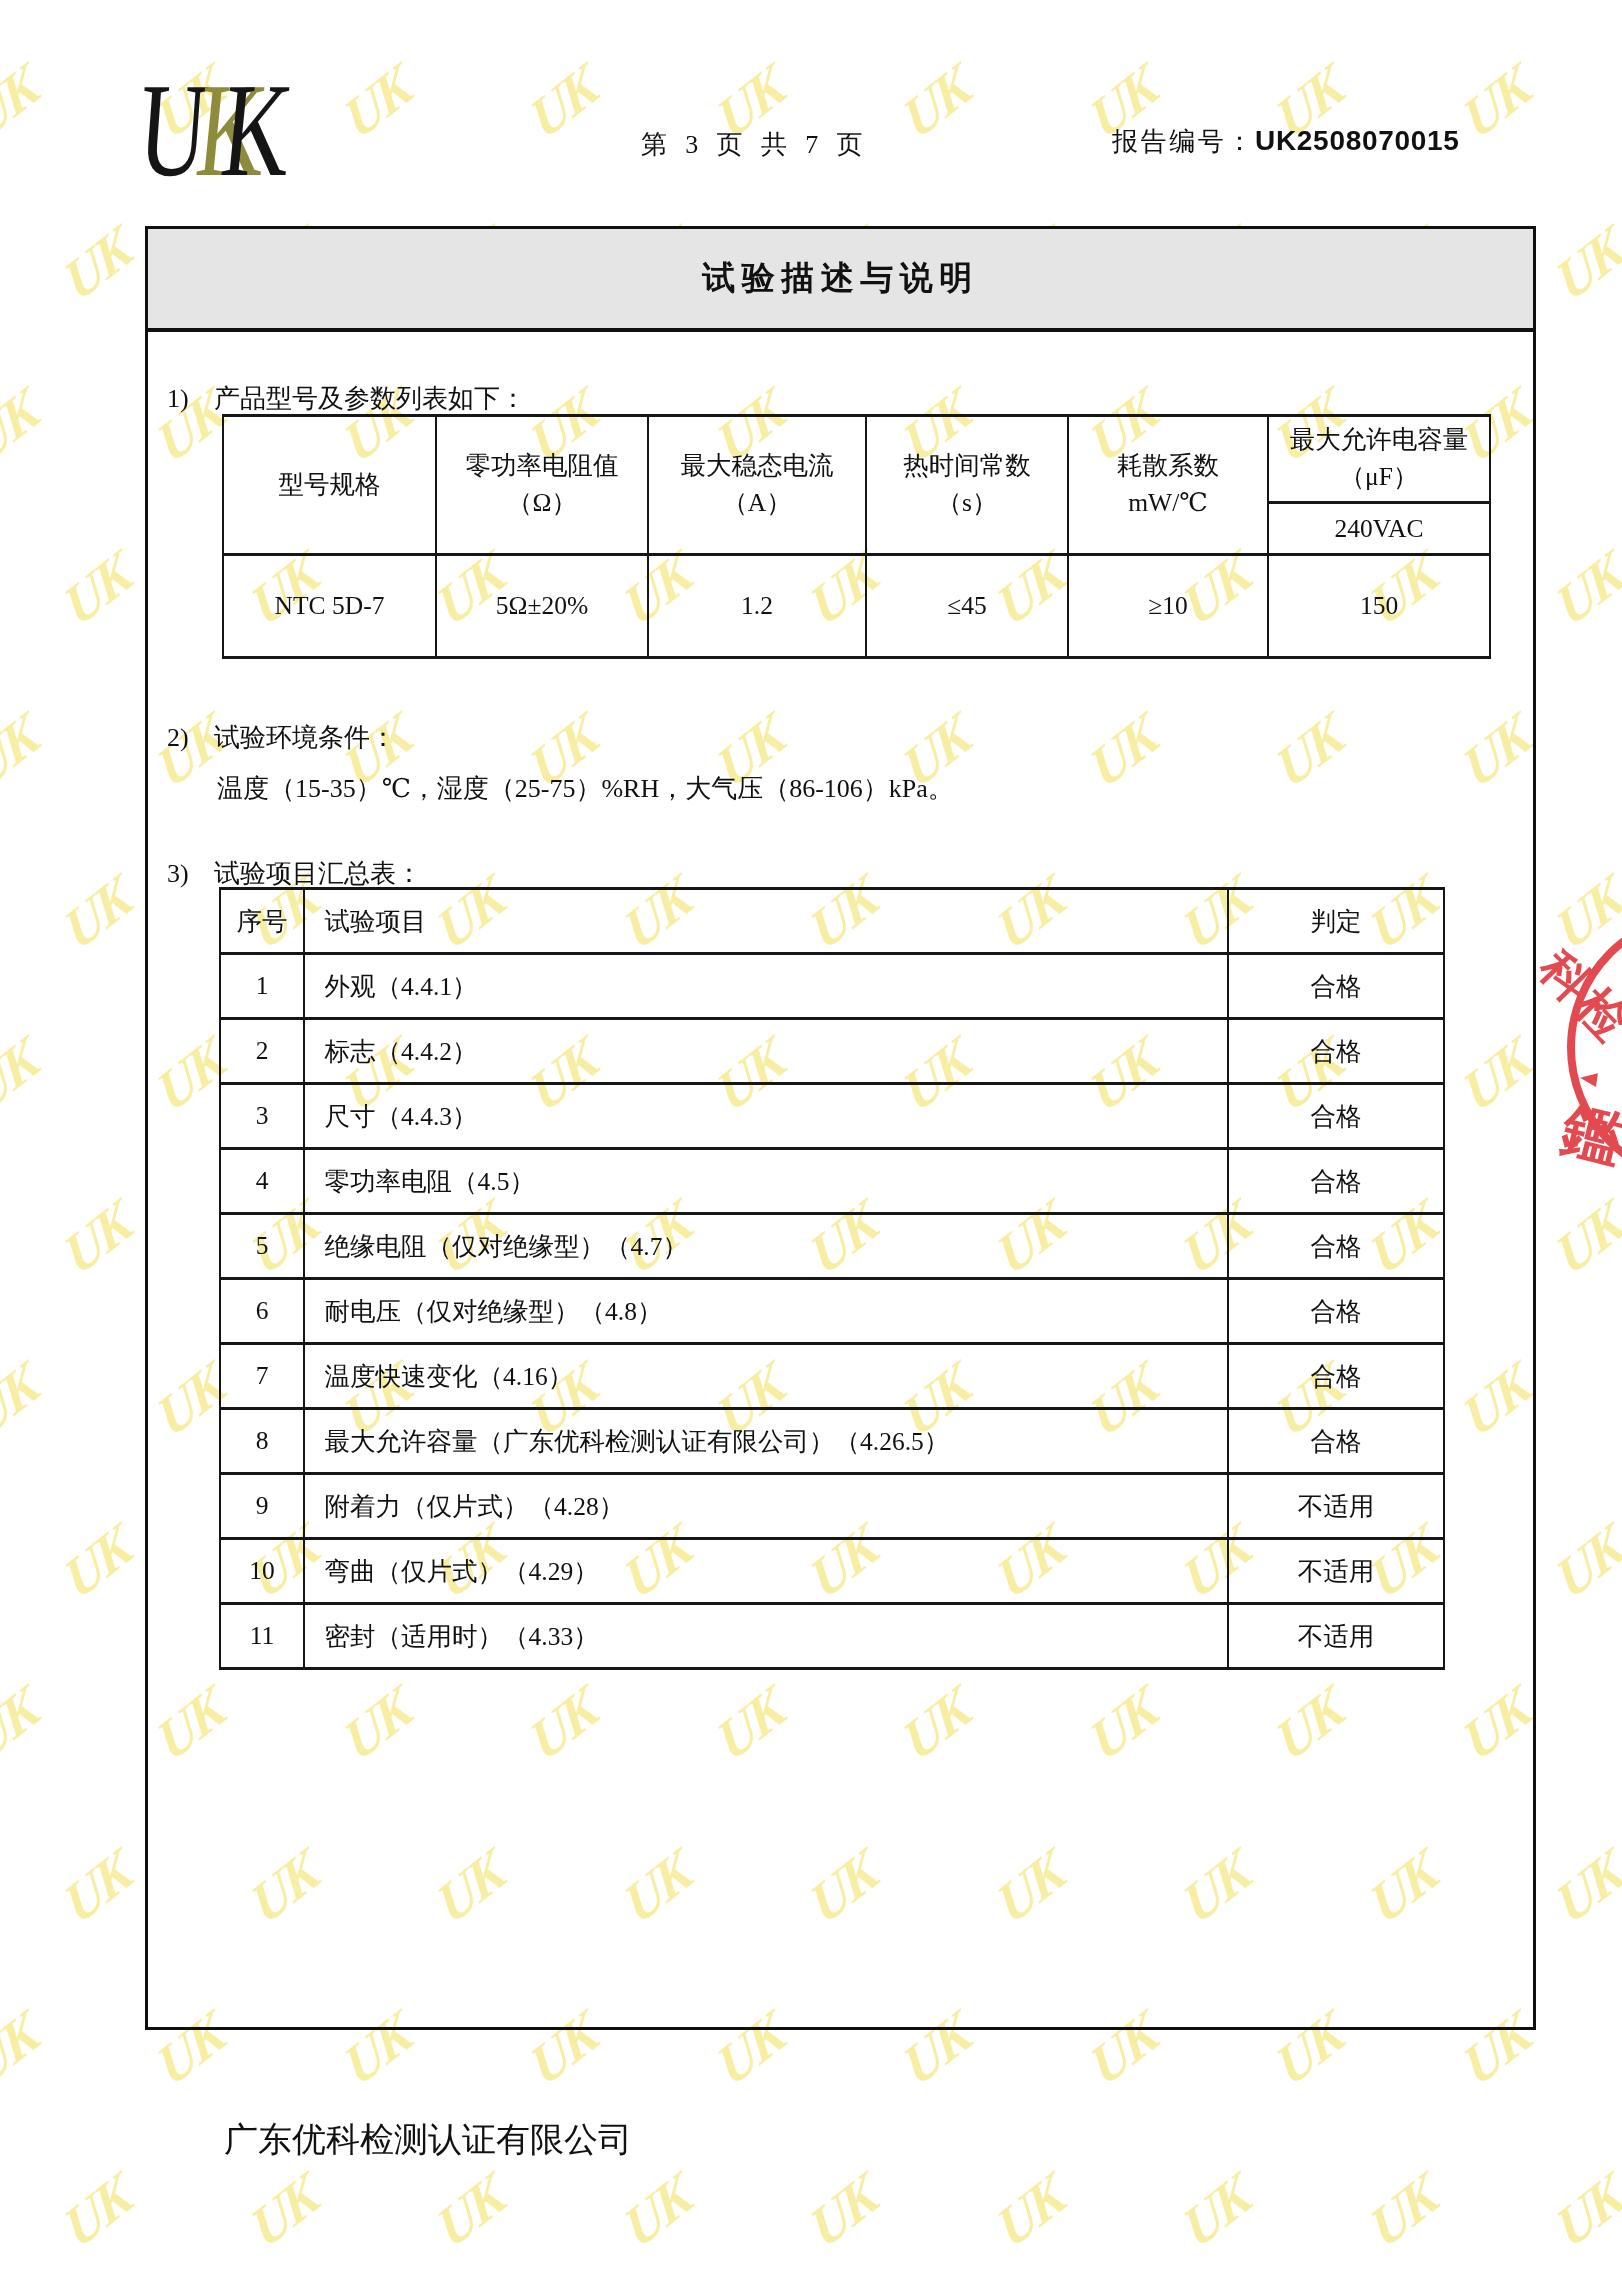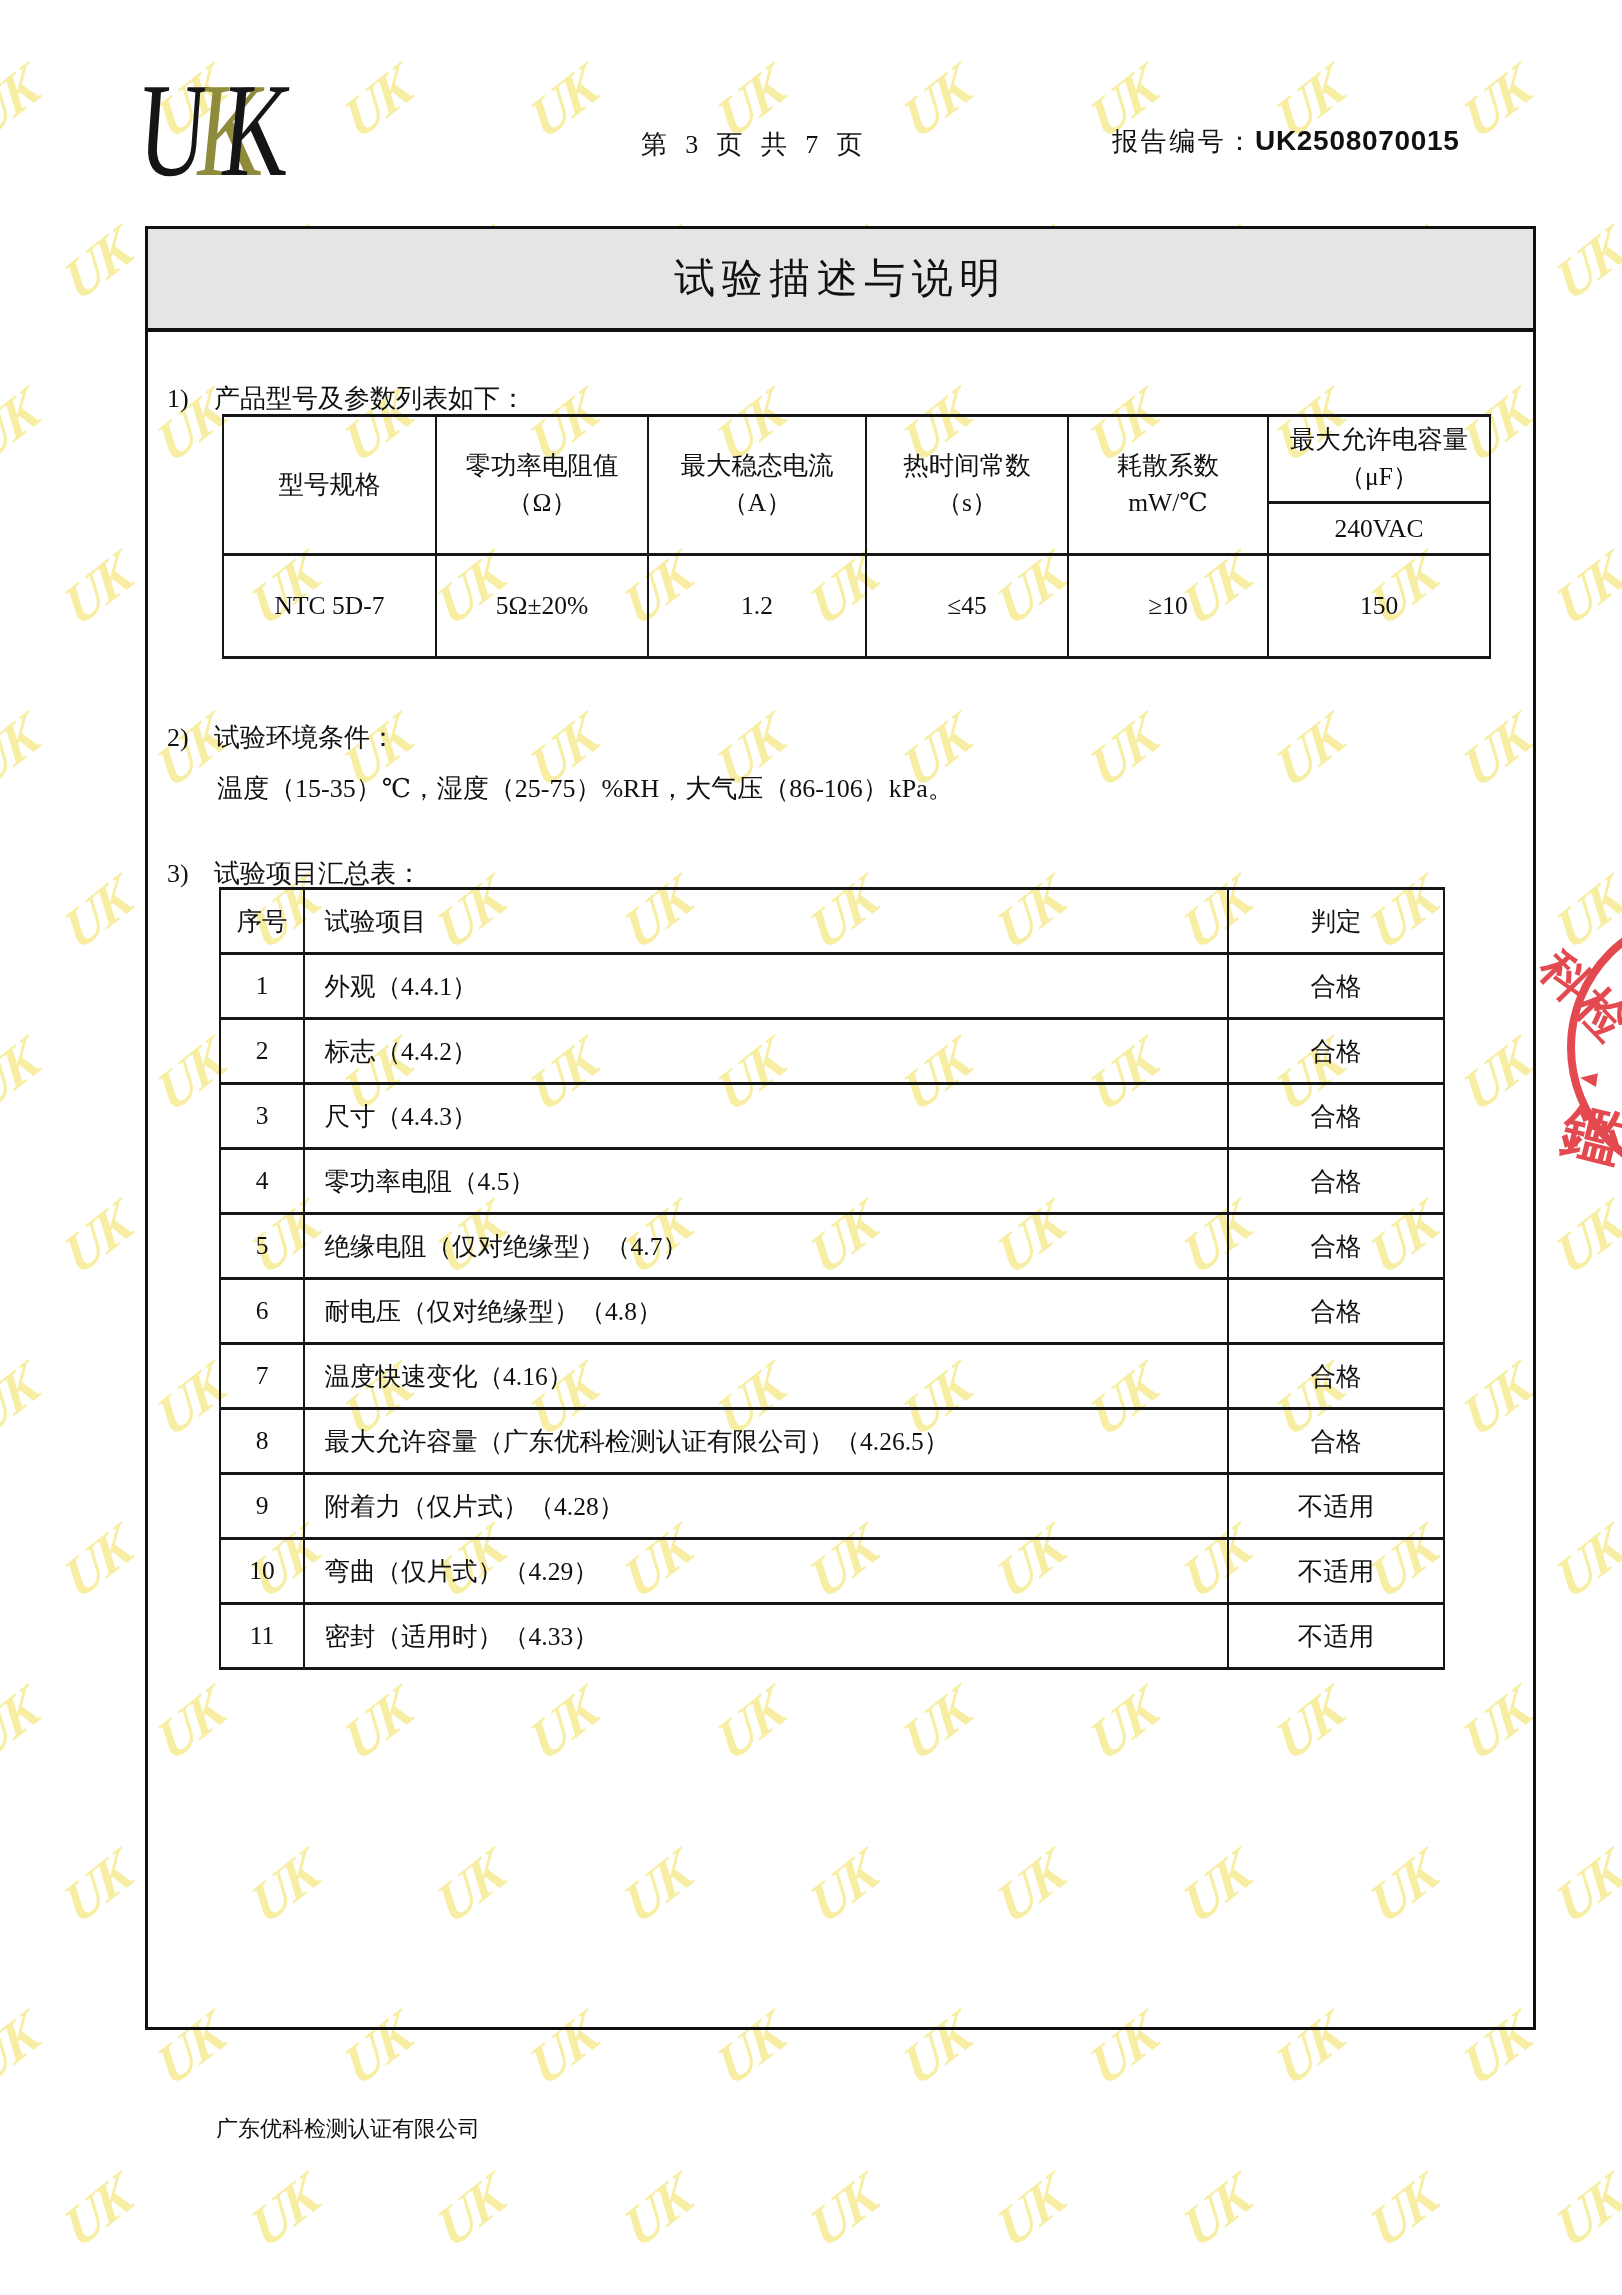--- a/index.html
+++ b/index.html
@@ -38,21 +38,21 @@
   .report-no .num{
     font-family:"Liberation Sans","DejaVu Sans",sans-serif;
     font-weight:bold;font-size:28px;letter-spacing:0.7px;
   }
   
   .title-bar{
     position:absolute;left:145px;top:226px;width:1391px;height:105px;z-index:1;
     background:#e5e5e5;border:3.9px solid #101010;box-sizing:border-box;
     display:flex;align-items:center;justify-content:center;
   }
-  .title-bar span{font-size:41px;font-weight:normal;letter-spacing:6.5px;}
+  .title-bar span{font-size:33px;font-weight:bold;letter-spacing:6.5px;}
   
   .main-box{
     position:absolute;left:145px;top:330px;width:1391px;height:1700px;z-index:1;
     border:3.3px solid #101010;border-top-width:2.6px;box-sizing:border-box;
     background:transparent;
   }
   
   .sec{position:absolute;z-index:2;font-size:26px;white-space:nowrap;}
   .sec .no{display:inline-block;width:47px;}
   #sec1{left:167px;top:381px;}
@@ -69,21 +69,21 @@
   #table1{left:222px;top:414px;}
   #table1 tr.h1{height:87px;}
   #table1 tr.h2{height:52px;}
   #table1 tr.d1{height:103px;font-family:Liberation Serif, serif;}
   #table1 th div{line-height:1.45;}
   #table2{left:219px;top:887px;}
   #table2 tr.th-row{height:65px;margin-left:32px;}
   #table2 tr.data-row{height:65px;}
   #table2 th.c-item,#table2 td.c-item{text-align:left;padding-left:19.6px;}
   
-  .footer{position:absolute;left:216px;top:2110px;z-index:2;font-size:22px;line-height:1.75;}
+  .footer{position:absolute;left:224px;top:2110px;z-index:2;font-size:34px;line-height:1.75;}
   .footer .url{
     font-family:"Liberation Sans","DejaVu Sans",sans-serif;
     font-weight:bold;border-bottom:2.6px solid #000;padding-bottom:1.3px;
   }
   
   .stamp{position:absolute;inset:0;z-index:5;pointer-events:none;opacity:.92;}
   .stamp-ring{
     position:absolute;left:1567px;top:910px;width:275px;height:275px;
     border:8.5px solid #e13b42;border-radius:50%;box-sizing:border-box;
   }

